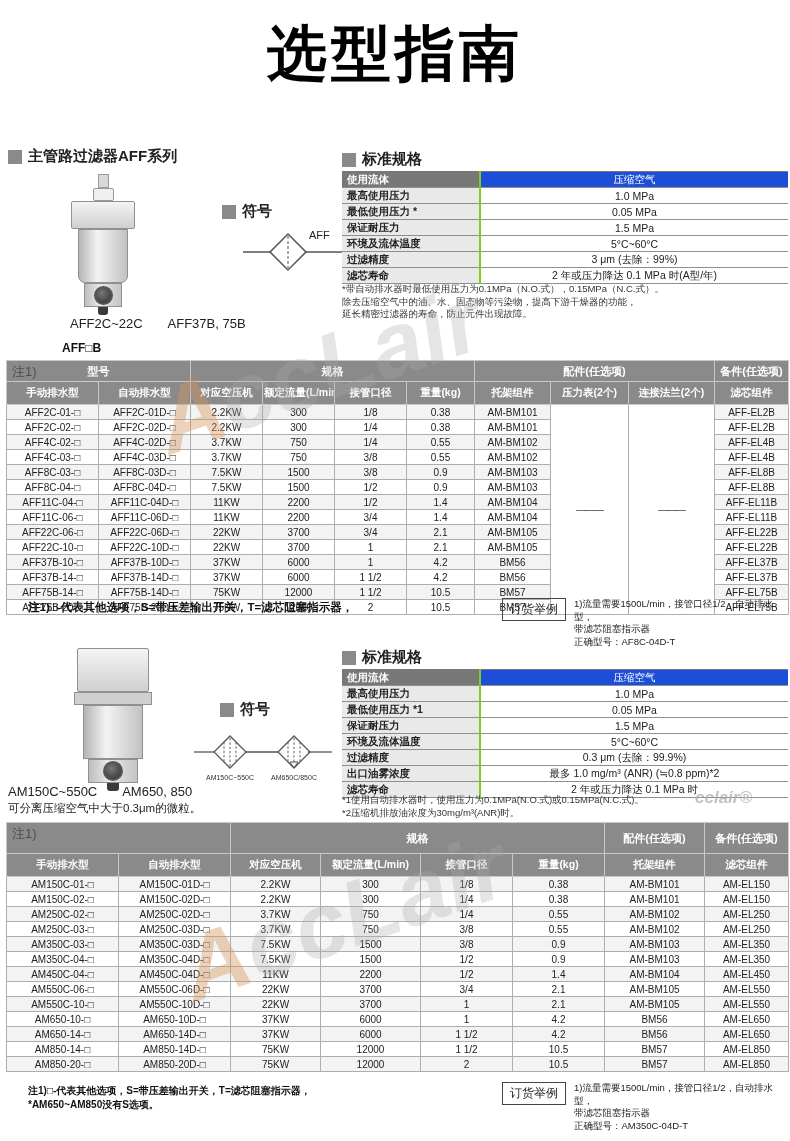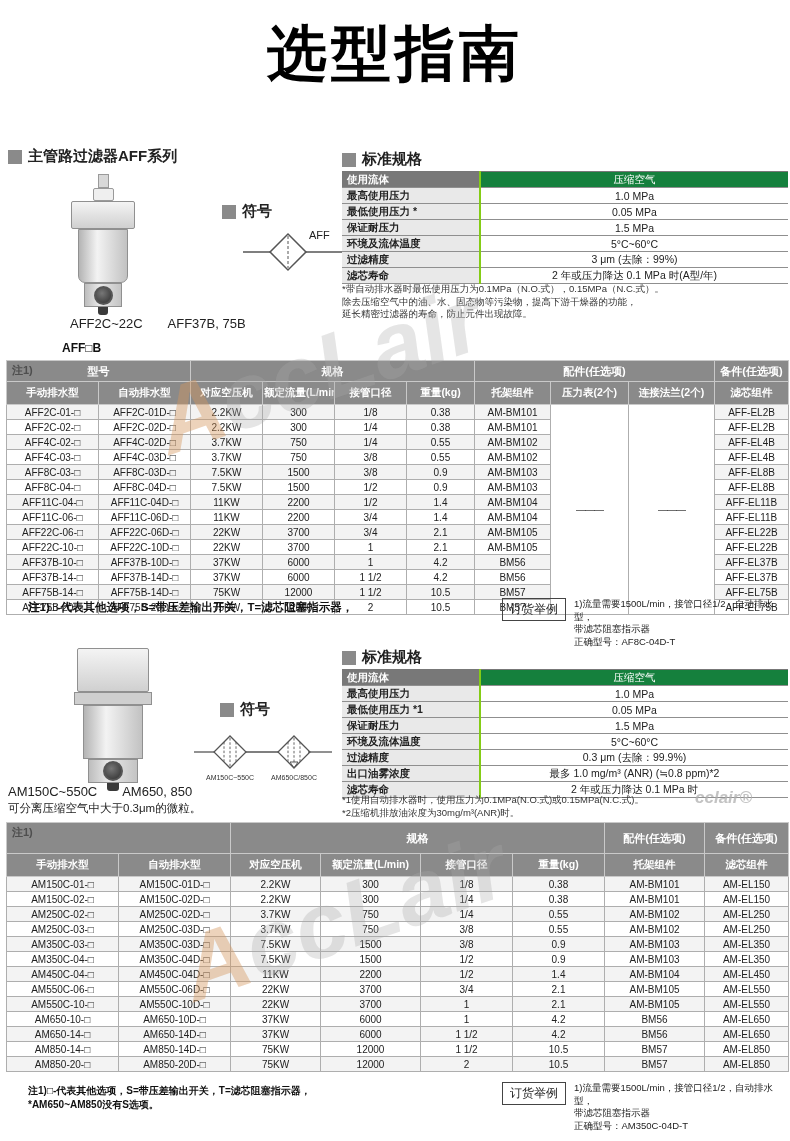--- a/index.html
+++ b/index.html
@@ -24,33 +24,33 @@
   .caption{position:absolute;font-size:13px;color:#222;white-space:nowrap;}
   .caption span{margin-right:22px;}
   .desc{position:absolute;font-size:11.5px;color:#222;}
   
   .spec{position:absolute;border-collapse:collapse;table-layout:fixed;width:446px;border-top:1px solid #777;}
   .spec td{border-bottom:1px solid #8f8f8f;font-size:10.5px;height:15px;padding:0 5px;
            overflow:hidden;white-space:nowrap;}
   .spec td.c0{background:#e9e9e9;font-weight:bold;text-align:left;border-right:2px solid #84cc16;color:#222;}
   .spec td.c1{text-align:center;color:#222;}
   .spec tr:first-child td.c0{background:#787878;color:#fff;}
-  .spec tr:first-child td.c1{background:#15803d;color:#fff;}
+  .spec tr:first-child td.c1{background:#1d4ed8;color:#fff;}
   .notes{position:absolute;font-size:9.5px;line-height:12.5px;color:#333;}
   
   .big{position:absolute;border-collapse:collapse;table-layout:fixed;width:782px;}
   .big th{background:#8a8a8a;color:#fff;font-weight:bold;border:1px solid #c9c9c9;
           overflow:hidden;white-space:nowrap;}
   .big th.gh{font-size:11px;height:18px;position:relative;}
   .big tr.colrow th{font-size:10.5px;height:20px;}
   .big td{border:1px solid #aeaeae;font-size:10px;height:14px;text-align:center;padding:0 2px;
           overflow:hidden;white-space:nowrap;color:#222;background:#fff;}
   .big tbody tr:nth-child(odd) td{background:#f3f3f3;}
   .big td.merge-cell{background:#fff !important;color:#444;letter-spacing:-1px;}
-  .noteref{position:absolute;left:5px;top:2px;font-size:11px;color:#4e4e4e;font-weight:bold;}
+  .noteref{position:absolute;left:5px;top:2px;font-size:13px;color:#4e4e4e;font-weight:normal;}
   .tlabel{position:absolute;font-size:12px;font-weight:bold;color:#111;}
   .fnote{position:absolute;font-weight:bold;color:#111;}
   .fnote.f1{font-size:11.5px;line-height:17px;}
   .fnote.f2{font-size:10px;line-height:14px;}
   .order{position:absolute;display:flex;align-items:flex-start;}
   .order-label{border:1px solid #444;padding:2px 7px;font-size:12px;color:#222;white-space:nowrap;margin-right:8px;}
   .order-lines{font-size:9.5px;line-height:12.5px;color:#222;}
   
   .sym{position:absolute;}
   

